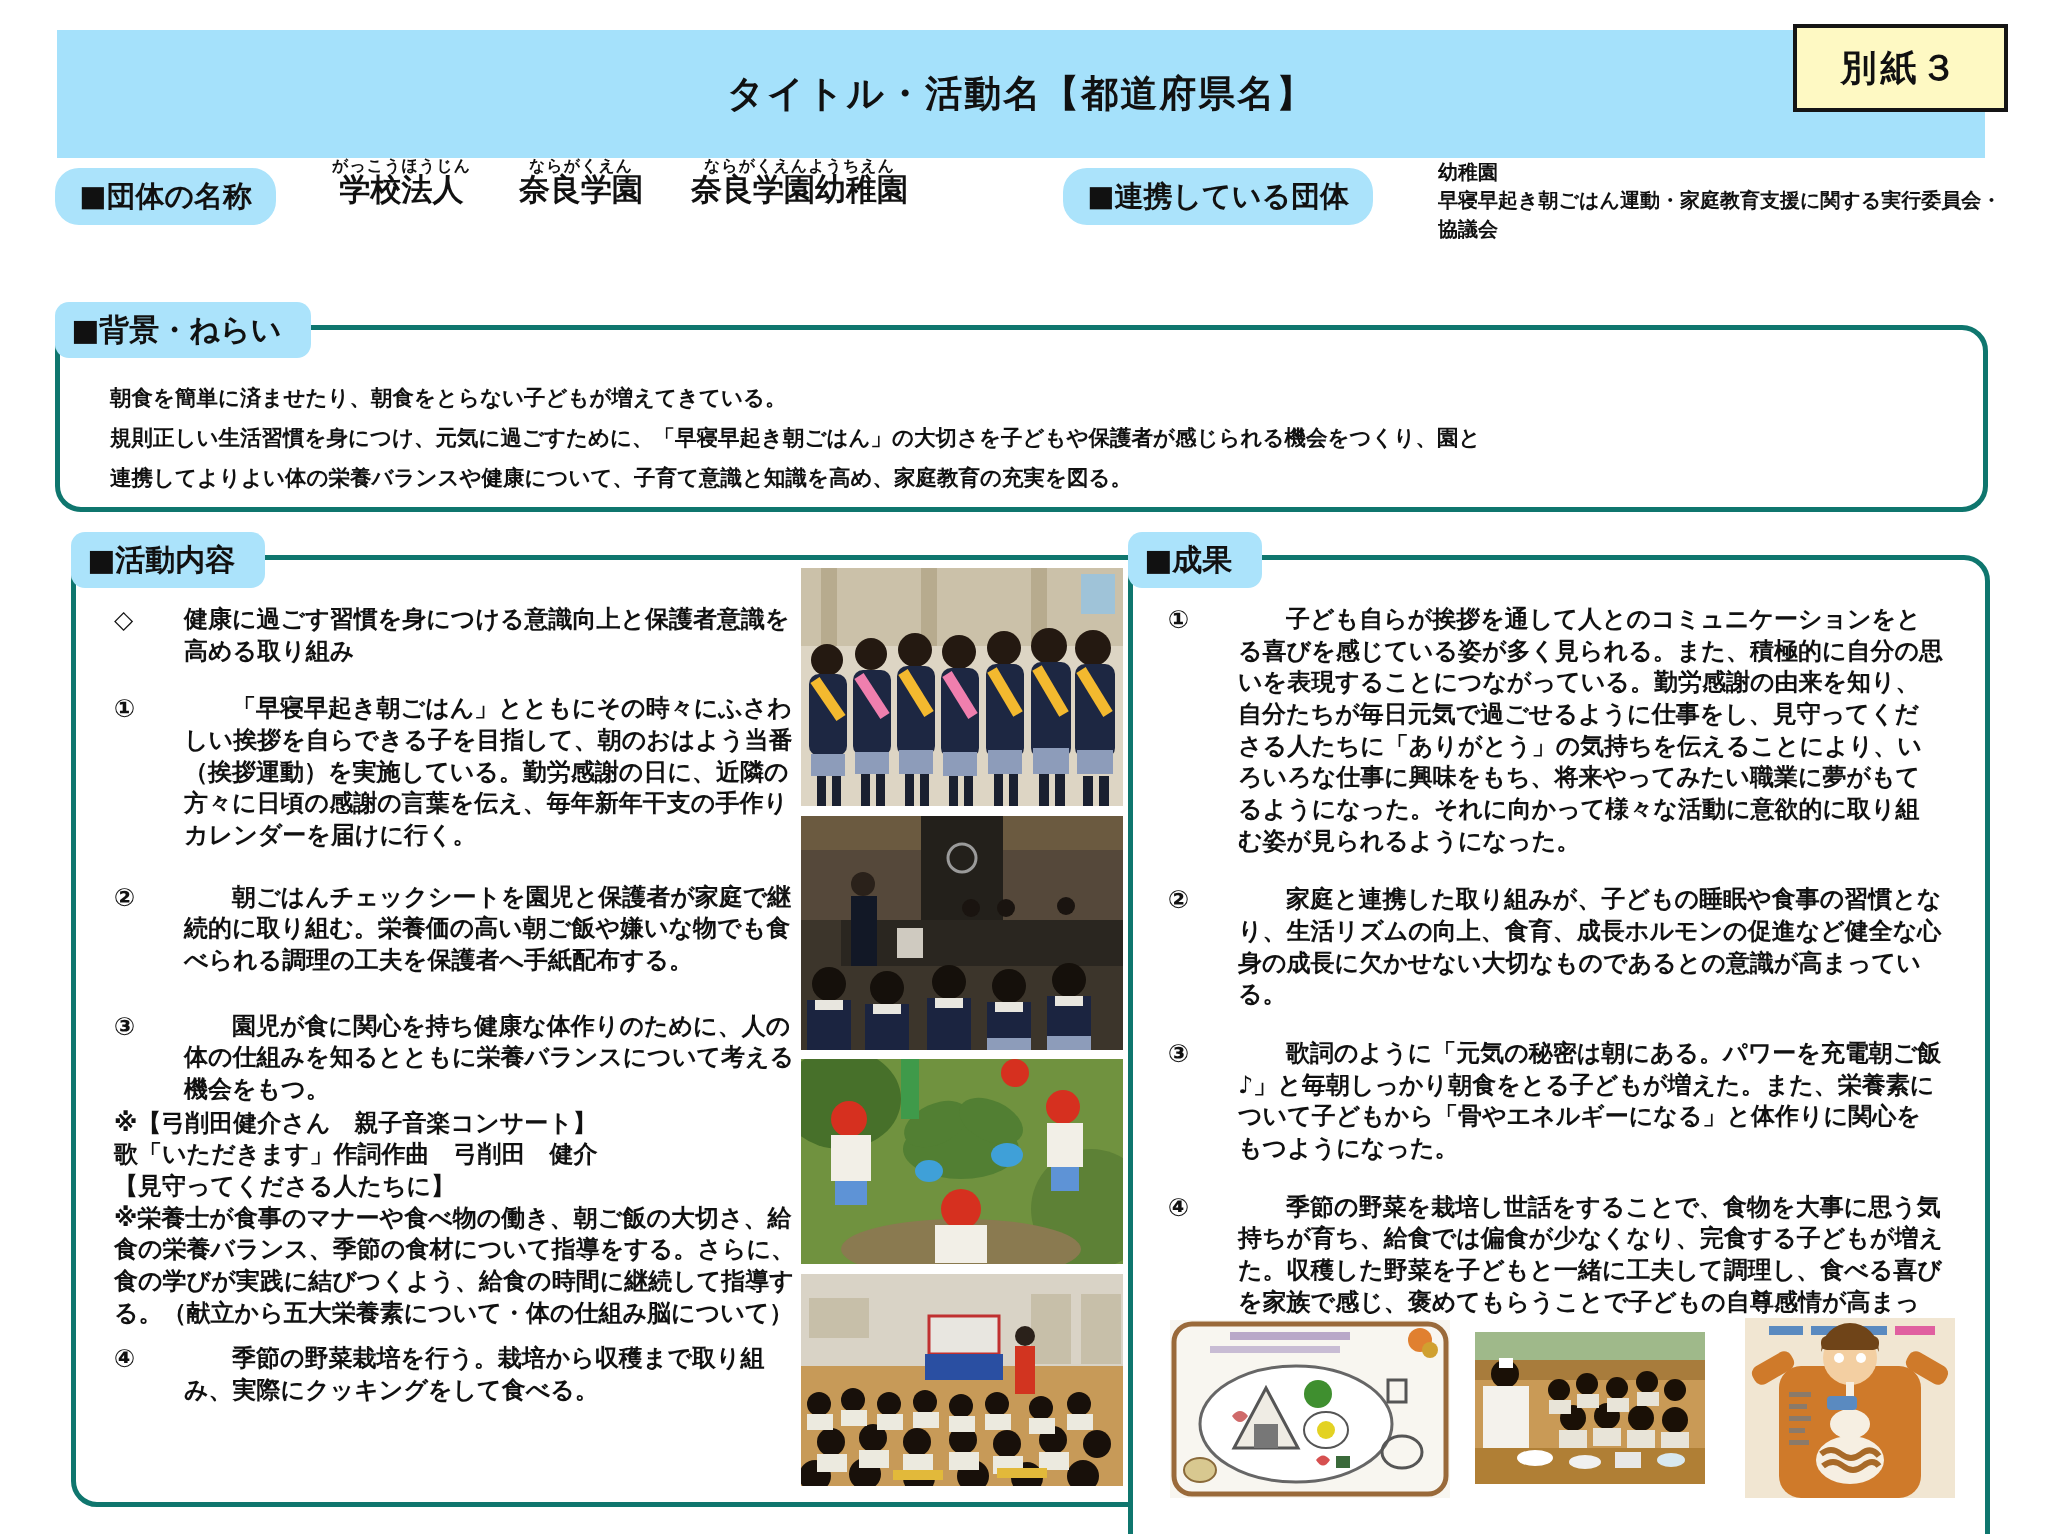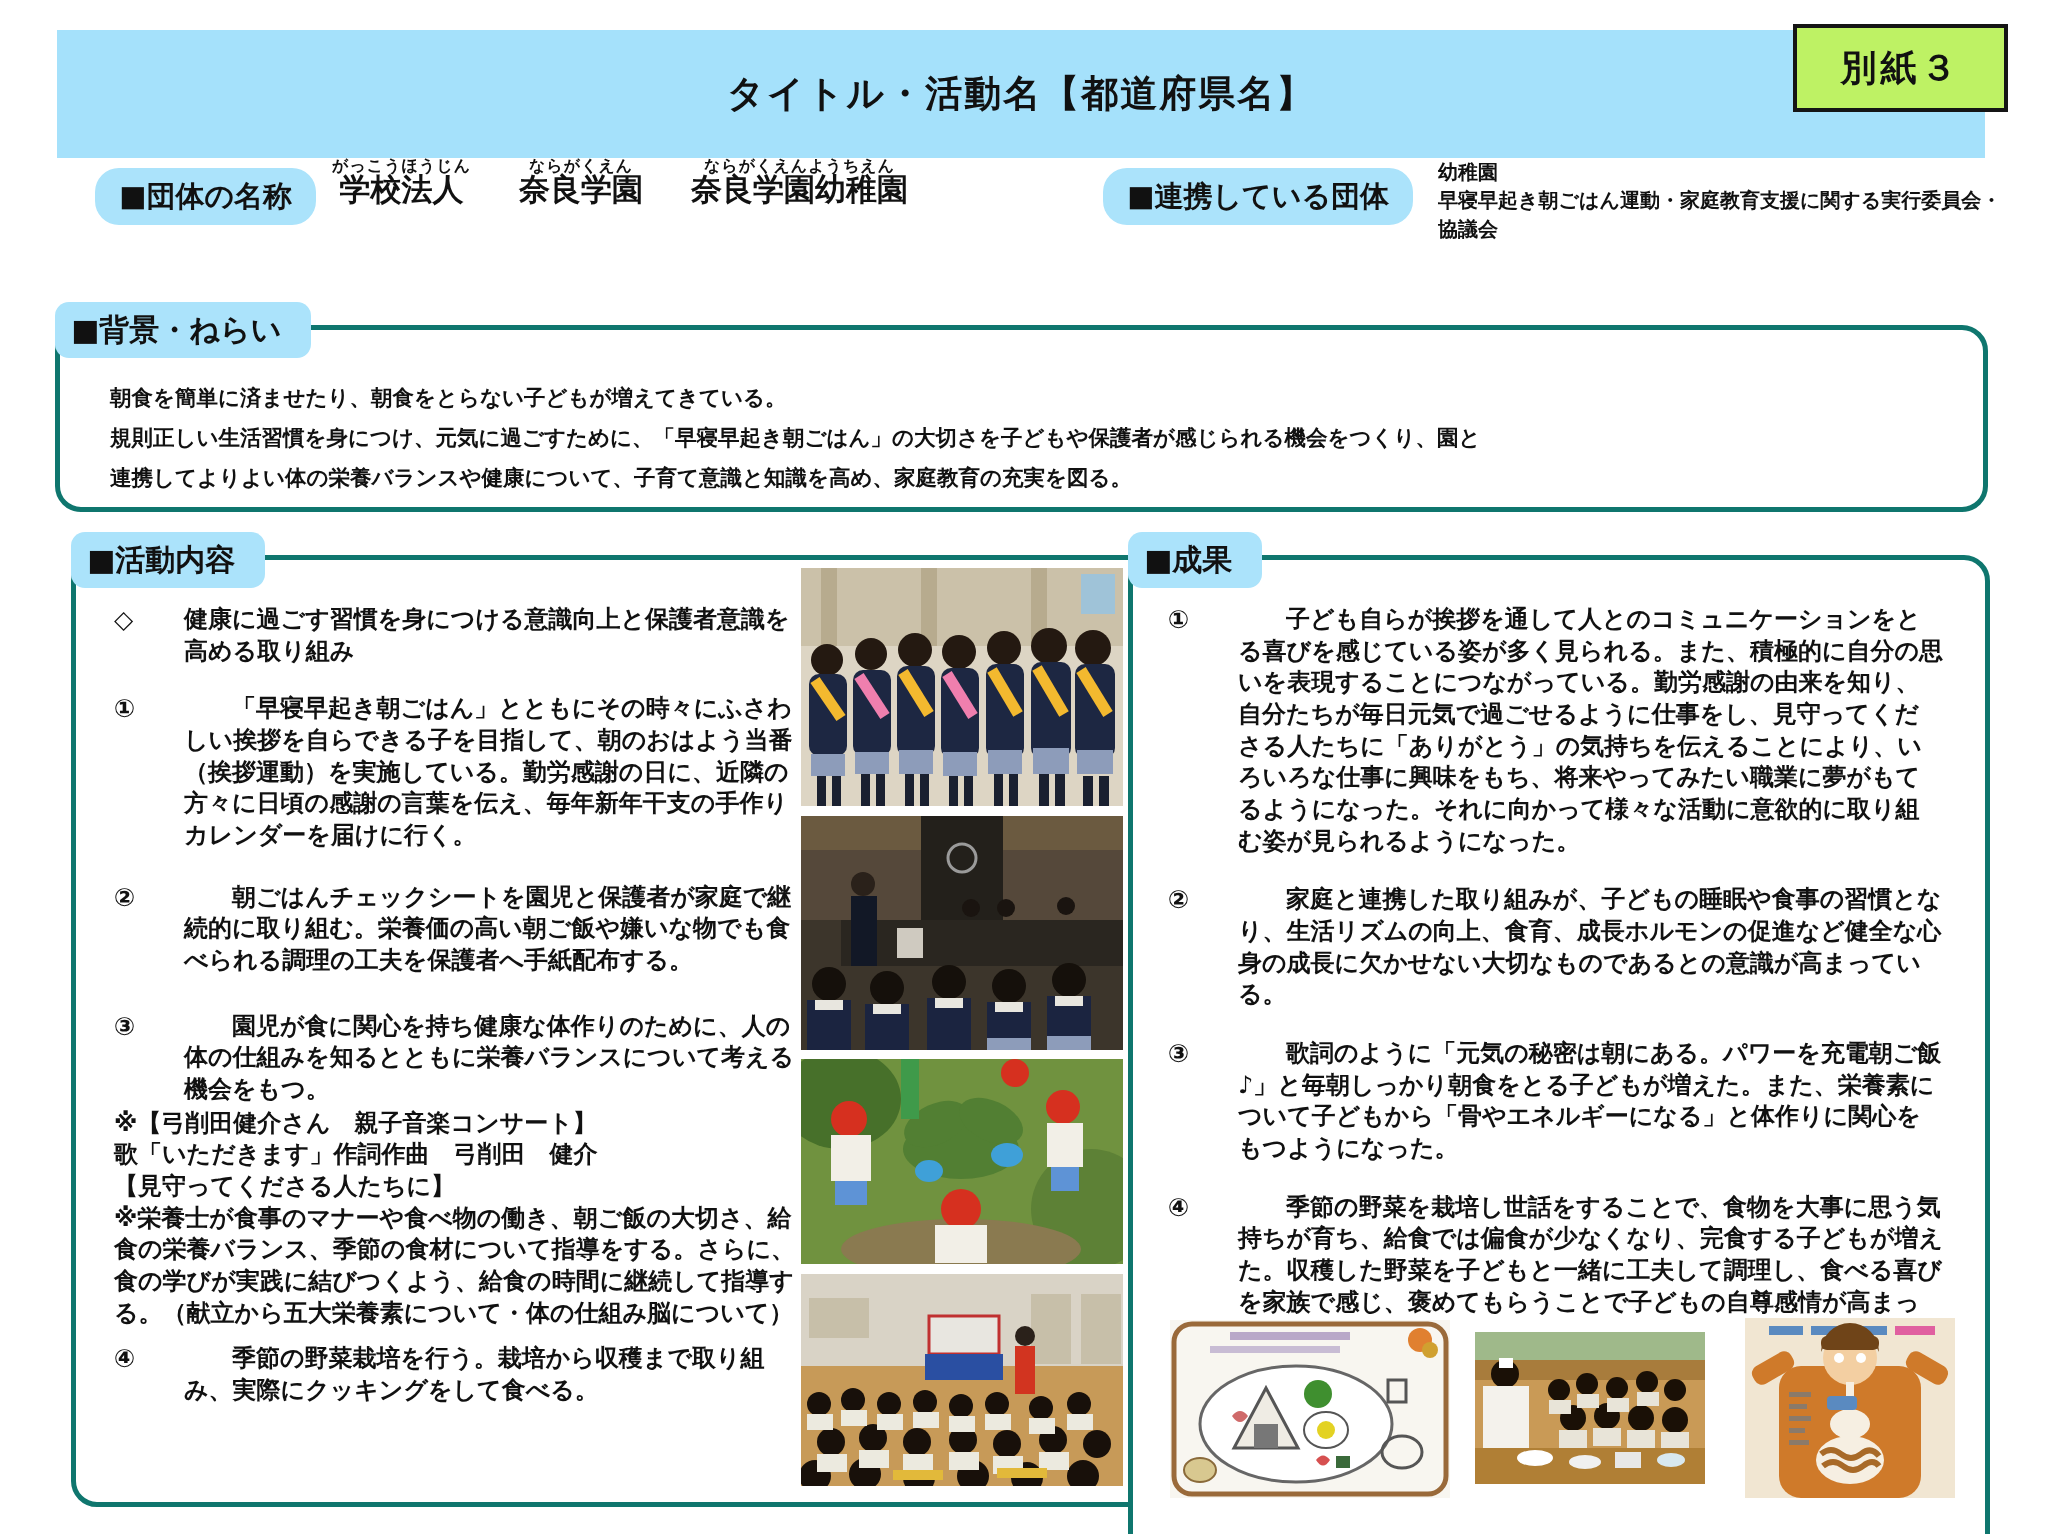--- a/index.html
+++ b/index.html
@@ -13,29 +13,29 @@
   }
   
   .band {
     position:absolute; left:57px; top:30px; width:1928px; height:128px;
     background:#a5e1fb;
     display:flex; align-items:center; justify-content:center;
     font-size:37px; letter-spacing:2px;
   }
   .besshi {
     position:absolute; left:1793px; top:24px; width:215px; height:88px;
-    background:#bef264; border:4px solid #151515;
+    background:#fef9c3; border:4px solid #151515;
     display:flex; align-items:center; justify-content:center;
     font-size:36px; z-index:5; letter-spacing:4px;
   }
   
   .tag {
     background:#abe3fb; border-radius:24px;
     padding:14px 24px; font-size:29px; line-height:1;
-    display:inline-block; white-space:nowrap;margin-left:40px;
+    display:inline-block; white-space:nowrap;
   }
   .org-tag   { position:absolute; left:55px;  top:168px; }
   .part-tag  { position:absolute; left:1063px; top:168px; }
   
   .org-names {
     position:absolute; left:332px; top:158px;
     display:flex; gap:48px; align-items:flex-end;
   }
   ruby { ruby-align:center; font-size:31px; line-height:1.1; }
   rt   { font-size:16px; font-weight:700; letter-spacing:1px; }

